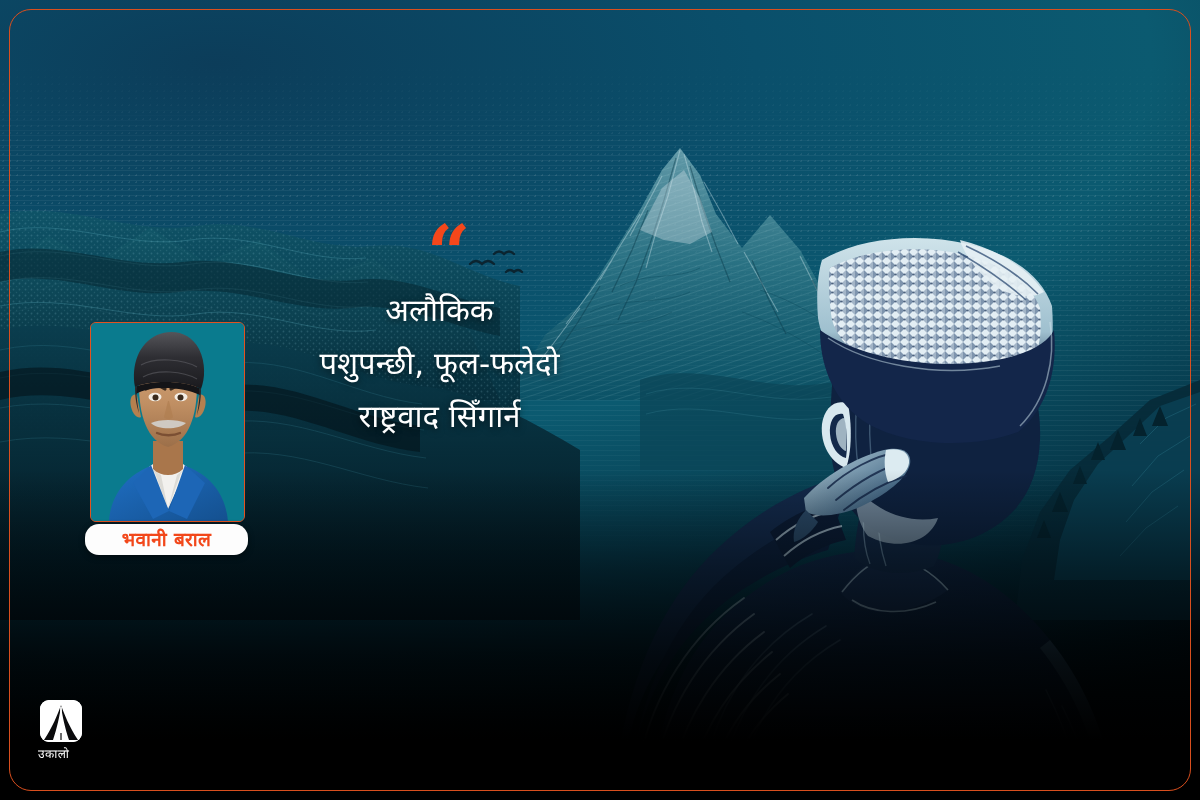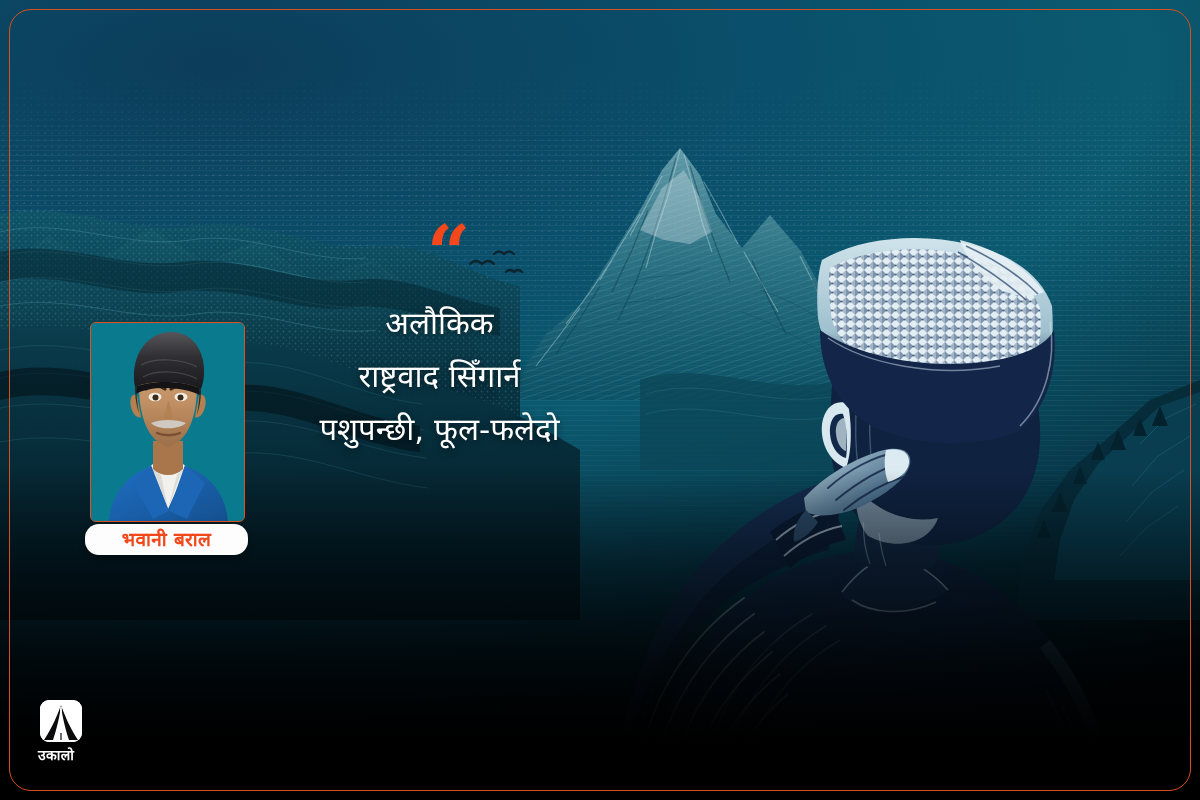--- a/index.html
+++ b/index.html
@@ -34,41 +34,41 @@
        background:linear-gradient(180deg, rgba(0,0,0,0) 0%, rgba(0,8,12,.55) 30%, rgba(0,4,6,.88) 58%, #000 82%);}
 
   
   .frame{position:absolute;left:9px;top:9px;right:9px;bottom:9px;
          border:1.6px solid #d94f1e;border-radius:22px;pointer-events:none;}
 
   
   .quote-block{position:absolute;left:247px;top:228px;width:385px;text-align:center;}
   .qmark{font-family:"DejaVu Serif",serif;font-size:76px;line-height:.68;color:#f4471b;
          font-weight:700;letter-spacing:-2px;margin-left:16px;}
-  .quote-lines{margin-top:17px;}
+  .quote-lines{margin-top:4px;}
   .qline{color:#fff;font-size:31px;line-height:1.72;font-weight:400;
          font-family:"DejaVu Sans",sans-serif;white-space:nowrap;
          text-shadow:0 2px 7px rgba(0,0,0,.55);}
 
   
   .portrait{position:absolute;left:90px;top:322px;width:153px;height:198px;
             border:1.6px solid #e2521f;border-radius:6px;overflow:hidden;background:#0a7b8e;}
   .portrait svg{display:block;width:100%;height:100%;}
 
   .namebadge{position:absolute;left:85px;top:524px;width:163px;height:31px;
              background:#fdfdfd;border-radius:14px;display:flex;align-items:center;justify-content:center;
              box-shadow:0 2px 6px rgba(0,0,0,.45);}
   .namebadge span{color:#f2471a;font-size:19px;font-weight:700;letter-spacing:.3px;
                   font-family:"DejaVu Sans",sans-serif;line-height:1;}
 
   
   .logo{position:absolute;left:38px;top:700px;width:74px;}
   .logo-mark{width:42px;height:42px;background:#fff;border-radius:9px;position:relative;overflow:hidden;margin-left:2px;}
   .logo-mark svg{display:block;width:42px;height:42px;}
-  .logo-word{margin-top:3px;color:#ffffff;font-size:14px;font-weight:700;letter-spacing:.4px;
+  .logo-word{margin-top:3px;color:#ffffff;font-size:12px;font-weight:400;letter-spacing:.4px;
              font-family:"DejaVu Sans",sans-serif;}
 </style>
 </head>
 <body>
 
 <div class="card">
 
   <div class="sky"></div>
   <div class="dots"></div>
   <div class="scan"></div>
@@ -364,22 +364,22 @@
     </g>
   </svg>
   </div>
 
   <div class="bottomfade"></div>
 
   <div class="quote-block">
     <div class="qmark">“</div>
     <div class="quote-lines">
       <div class="qline">अलौकिक</div>
+      <div class="qline">पशुपन्छी, फूल-फलेदो</div>
       <div class="qline">राष्ट्रवाद सिँगार्न</div>
-      <div class="qline">पशुपन्छी, फूल-फलेदो</div>
     </div>
   </div>
 
   <div class="portrait">
     <svg viewBox="0 0 153 198" xmlns="http://www.w3.org/2000/svg">
       <defs>
         <linearGradient id="skinG" x1="0" y1="0" x2="0" y2="1">
           <stop offset="0%" stop-color="#d6a477"></stop>
           <stop offset="55%" stop-color="#c08f63"></stop>
           <stop offset="100%" stop-color="#9c6f49"></stop>

